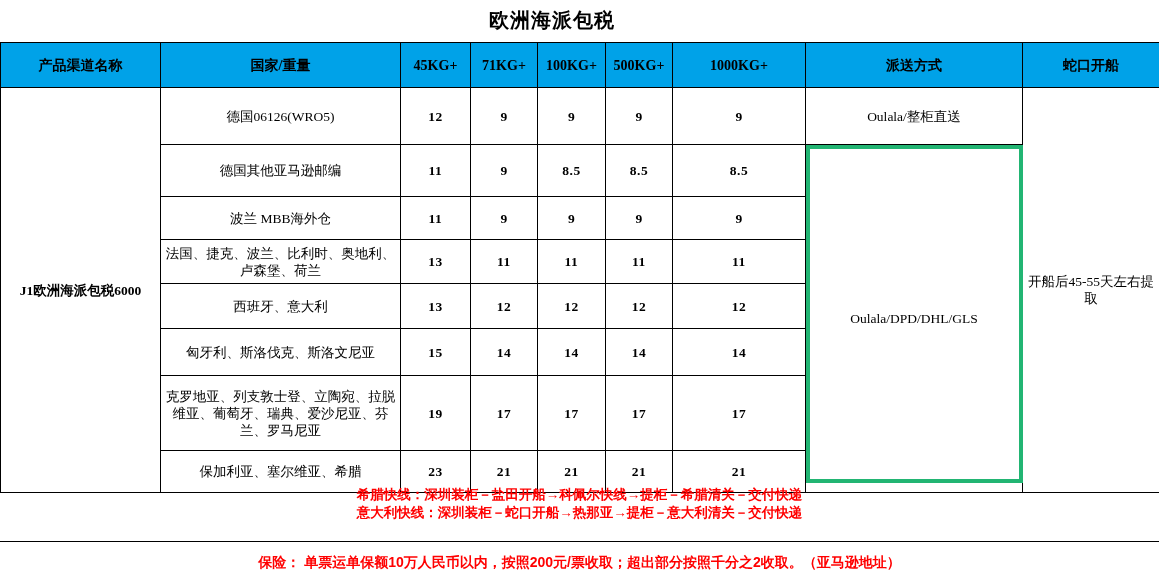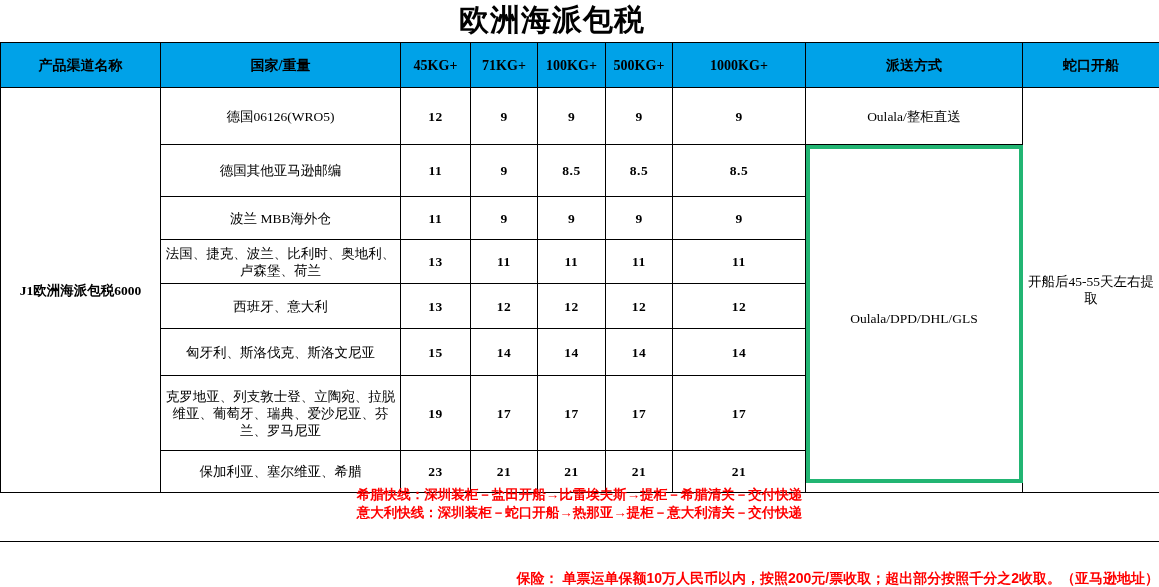--- a/index.html
+++ b/index.html
@@ -16,21 +16,21 @@
     background: #ffffff;
   }
 
   
   .title {
     position: absolute;
     left: 0; top: 2px;
     width: 1076px;
     text-align: center;
     font-family: "Liberation Serif", "DejaVu Serif", serif;
-    font-size: 30px;
+    font-size: 20px;
     font-weight: bold;
     color: #000000;
     letter-spacing: 1px;
     line-height: 36px;
     padding-left: 28px;
   }
 
   
   table.rate {
     position: absolute;
@@ -110,28 +110,27 @@
     position: absolute;
     left: 0; top: 541px;
     width: 1159px;
     height: 1px;
     background: #000000;
   }
   .insurance {
     position: absolute;
     left: 0; top: 552px;
     width: 1159px;
-    text-align: right;
+    text-align: center;
     color: #FF0000;
     font-weight: bold;
     font-size: 14px;
     line-height: 20px;
     font-family: "Liberation Sans", "DejaVu Sans", sans-serif;
     white-space: nowrap;
-    margin-top: 16px;
   }
 </style>
 </head>
 <body>
 
 <div id="page">
 
   <div class="title">欧洲海派包税</div>
 
   <table class="rate">
@@ -235,21 +234,21 @@
         <td class="price">21</td>
         <td class="price">21</td>
         <td class="price">21</td>
       </tr>
     </tbody>
   </table>
 
   <div class="green-sel"></div>
 
   <div class="notes">
-    <div class="line">希腊快线：深圳装柜－盐田开船→比雷埃夫斯→提柜－希腊清关－交付快递</div>
+    <div class="line">希腊快线：深圳装柜－盐田开船→科佩尔快线→提柜－希腊清关－交付快递</div>
     <div class="line">意大利快线：深圳装柜－蛇口开船→热那亚→提柜－意大利清关－交付快递</div>
   </div>
 
   <div class="sep"></div>
 
   <div class="insurance">保险： 单票运单保额10万人民币以内，按照200元/票收取；超出部分按照千分之2收取。（亚马逊地址）</div>
 
 </div>
 
 </body></html>

